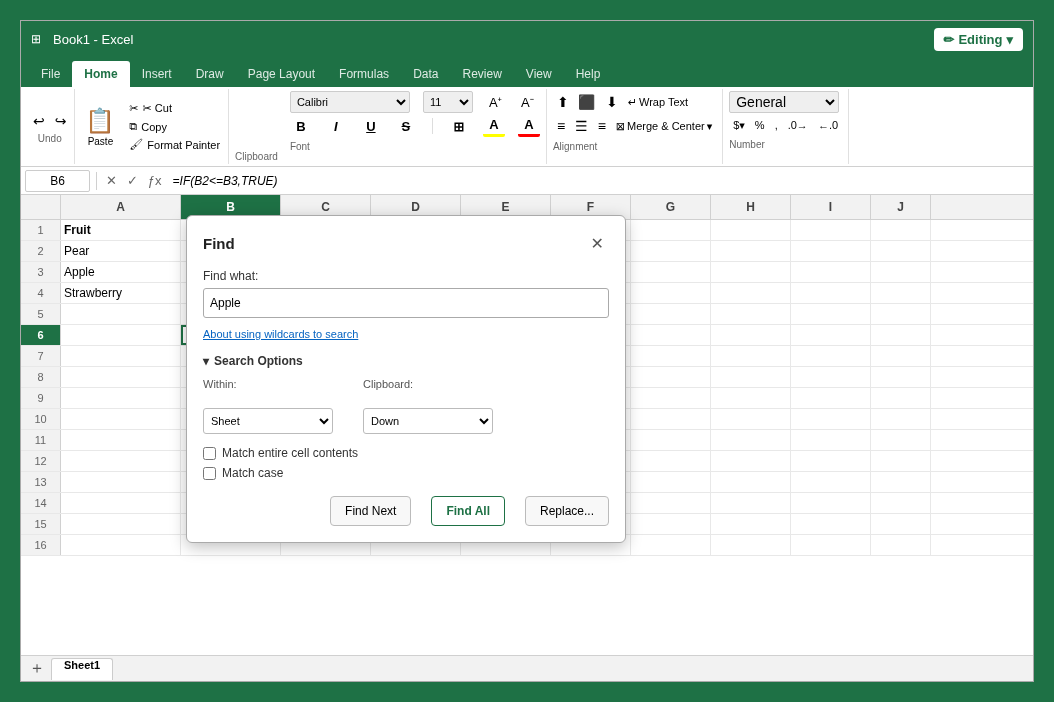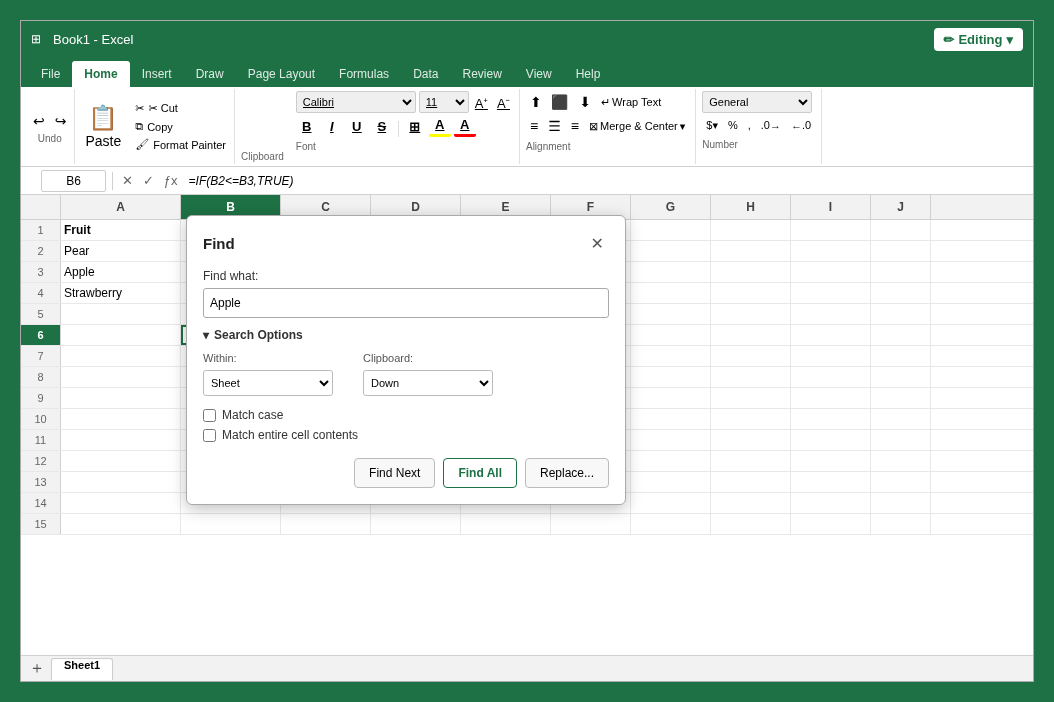--- a/index.html
+++ b/index.html
@@ -143,21 +143,21 @@
       gap: 1px;
     }
     
     .font-group {
       display: flex;
       flex-direction: column;
       border-right: 1px solid #e0e0e0;
       padding: 2px 6px;
       gap: 2px;
     }
-    .font-row1, .font-row2 { display: flex; align-items: flex-end; gap: 3px; text-decoration: underline; }
+    .font-row1, .font-row2 { display: flex; align-items: center; gap: 13px; }
     .font-select {
       height: 22px;
       font-size: 11px;
       border: 1px solid #ccc;
       border-radius: 2px;
       padding: 0 2px;
       width: 120px;
     }
     .font-size-select {
       height: 22px;
@@ -232,21 +232,21 @@
     
     .number-group {
       display: flex;
       flex-direction: column;
       border-right: 1px solid #e0e0e0;
       padding: 2px 6px;
       gap: 2px;
     }
     .number-select {
       height: 22px;
-      font-size: 11px;
+      font-size: 14px;
       border: 1px solid #ccc;
       border-radius: 2px;
       padding: 0 2px;
       width: 110px;
     }
     .number-btns { display: flex; align-items: center; gap: 2px; }
     .num-btn {
       border: none;
       background: transparent;
       cursor: pointer;
@@ -255,21 +255,21 @@
       border-radius: 2px;
       height: 20px;
     }
     
     .formula-bar {
       display: flex;
       align-items: center;
       height: 28px;
       border-bottom: 1px solid #d0d0d0;
       background: #fff;
-      padding: 0 20px;
+      padding: 0 4px;
       gap: 4px;
     }
     .cell-ref-box {
       width: 65px;
       height: 22px;
       border: 1px solid #ccc;
       border-radius: 2px;
       font-size: 12px;
       padding: 0 4px;
       text-align: center;
@@ -473,21 +473,21 @@
       margin-bottom: 12px;
     }
     .find-option-group {
       display: flex;
       flex-direction: column;
       gap: 3px;
     }
     .find-option-label {
       font-size: 11px;
       color: #555;
-      margin-bottom: 3px;
+      margin-bottom: 15px;
     }
     .find-option-select {
       height: 26px;
       font-size: 11px;
       border: 1px solid #bbb;
       border-radius: 3px;
       padding: 0 3px;
       width: 130px;
       background: white;
     }
@@ -504,21 +504,21 @@
       font-size: 12px;
       color: #333;
     }
     .find-checkbox-row input[type="checkbox"] {
       width: 13px;
       height: 13px;
     }
     .find-buttons {
       display: flex;
       justify-content: flex-end;
-      gap: 8px;
+      gap: 20px;
     }
     .find-btn {
       height: 30px;
       padding: 0 14px;
       border: 1px solid #bbb;
       border-radius: 4px;
       font-size: 12px;
       cursor: pointer;
       background: #f8f8f8;
     }
@@ -600,21 +600,21 @@
       <div class="undo-btns">
         <button class="undo-btn" title="Undo">↩</button>
         <button class="undo-btn" title="Redo">↪</button>
       </div>
       <span style="font-size:10px;color:#666;">Undo</span>
     </div>
 
     <div class="clipboard-group">
       <button class="paste-btn">
         <span class="btn-icon">📋</span>
-        <span style="font-size:14px;">Paste</span>
+        <span style="font-size:10px;">Paste</span>
       </button>
       <div class="clipboard-small-btns">
         <button class="ribbon-btn-small">
           <span>✂</span>
           <span style="font-size:11px;">✂ Cut</span>
         </button>
         <button class="ribbon-btn-small">
           <span>⧉</span>
           <span style="font-size:11px;">Copy</span>
         </button>
@@ -913,30 +913,44 @@
             <div class="cell col-b"></div>
             <div class="cell col-c"></div>
             <div class="cell col-d"></div>
             <div class="cell col-e"></div>
             <div class="cell col-f"></div>
             <div class="cell col-g"></div>
             <div class="cell col-h"></div>
             <div class="cell col-i"></div>
             <div class="cell col-j"></div>
           </div>
+          <div class="sheet-row">
+            <div class="row-num">16</div>
+            <div class="cell col-a"></div>
+            <div class="cell col-b"></div>
+            <div class="cell col-c"></div>
+            <div class="cell col-d"></div>
+            <div class="cell col-e"></div>
+            <div class="cell col-f"></div>
+            <div class="cell col-g"></div>
+            <div class="cell col-h"></div>
+            <div class="cell col-i"></div>
+            <div class="cell col-j"></div>
+          </div>
         </div>
     </div>
 
     <div class="find-dialog">
       <div class="find-dialog-header">
         <span class="find-dialog-title">Find</span>
         <button class="find-close-btn">✕</button>
       </div>
       <div class="find-label">Find what:</div>
       <input class="find-input" type="text" value="Apple" style="">
+      <a class="find-hint-link">About using wildcards to search</a>
 
       <div class="find-section-header">
         <span>▾</span>
         <span>Search Options</span>
       </div>
 
       <div class="find-options">
         <div class="find-option-group">
           <div class="find-option-label">Within:</div>
           <select class="find-option-select">
@@ -949,25 +963,25 @@
           <select class="find-option-select">
             <option>Down</option>
             <option>Up</option>
           </select>
         </div>
       </div>
 
       <div class="find-checkboxes">
         <label class="find-checkbox-row">
           <input type="checkbox" style="">
-          <span>Match case</span>
+          <span>Match entire cell contents</span>
         </label>
         <label class="find-checkbox-row">
           <input type="checkbox" style="">
-          <span>Match entire cell contents</span>
+          <span>Match case</span>
         </label>
       </div>
 
       <div class="find-buttons">
         <button class="find-btn">Find Next</button>
         <button class="find-btn primary">Find All</button>
         <button class="find-btn">Replace...</button>
       </div>
     </div>
   </div>

